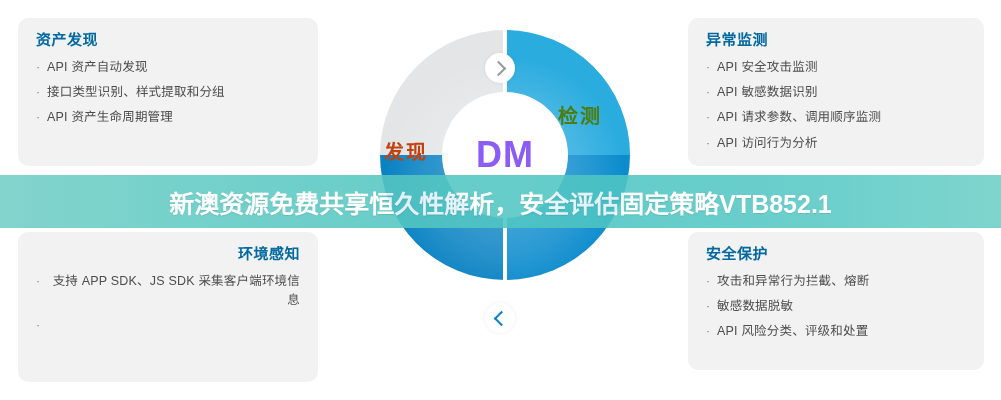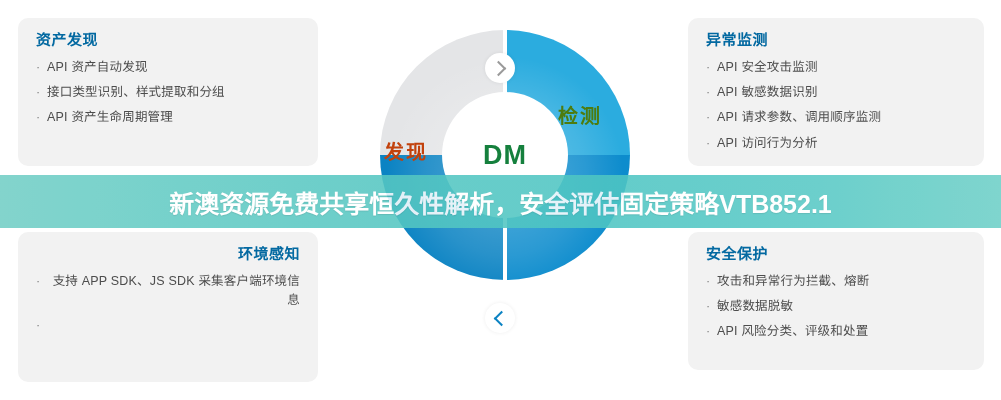--- a/index.html
+++ b/index.html
@@ -82,21 +82,21 @@
     pointer-events:none;
   }
   
   #sep-v{position:absolute;left:123px;top:-18px;width:4px;height:290px;background:#ffffff;}
   #hole{
     position:absolute;left:62px;top:62px;width:126px;height:126px;
     border-radius:50%;background:#ffffff;
     display:flex;align-items:center;justify-content:center;
   }
   #hole-label{
-    color:#15803d;font-size:27px;font-weight:bold;letter-spacing:1px;
+    color:#8b5cf6;font-size:36px;font-weight:bold;letter-spacing:1px;
     user-select:none;
   }
 
   .quad-label{
     position:absolute;font-size:20px;font-weight:bold;letter-spacing:2px;
   }
   #lbl-discover{left:384px;top:96px;color:#c2410c;margin-top:40px;}
   #lbl-detect  {left:558px;top:100px;color:#4d7c0f;}
   #lbl-sense   {left:384px;top:274px;color:#ffffff;}
   #lbl-protect {left:558px;top:274px;color:#ffffff;}

